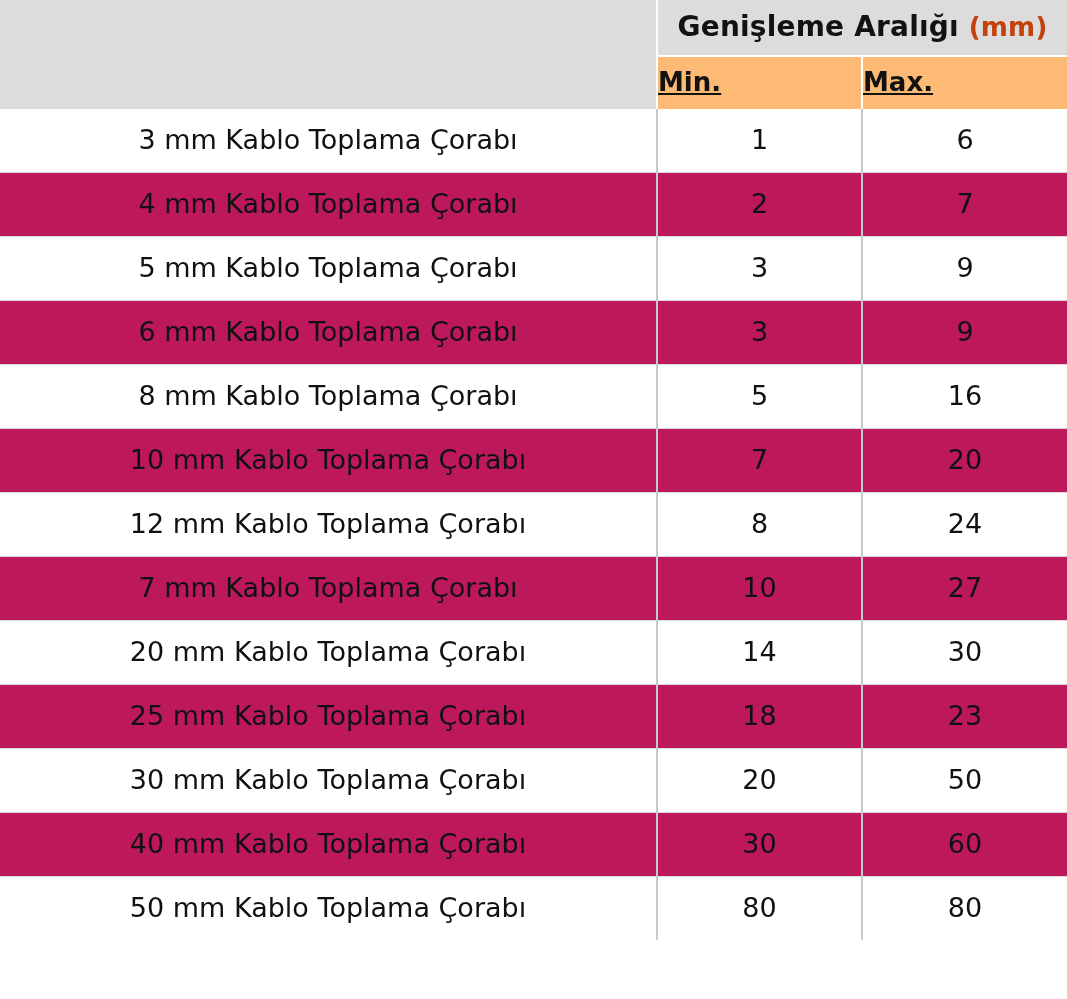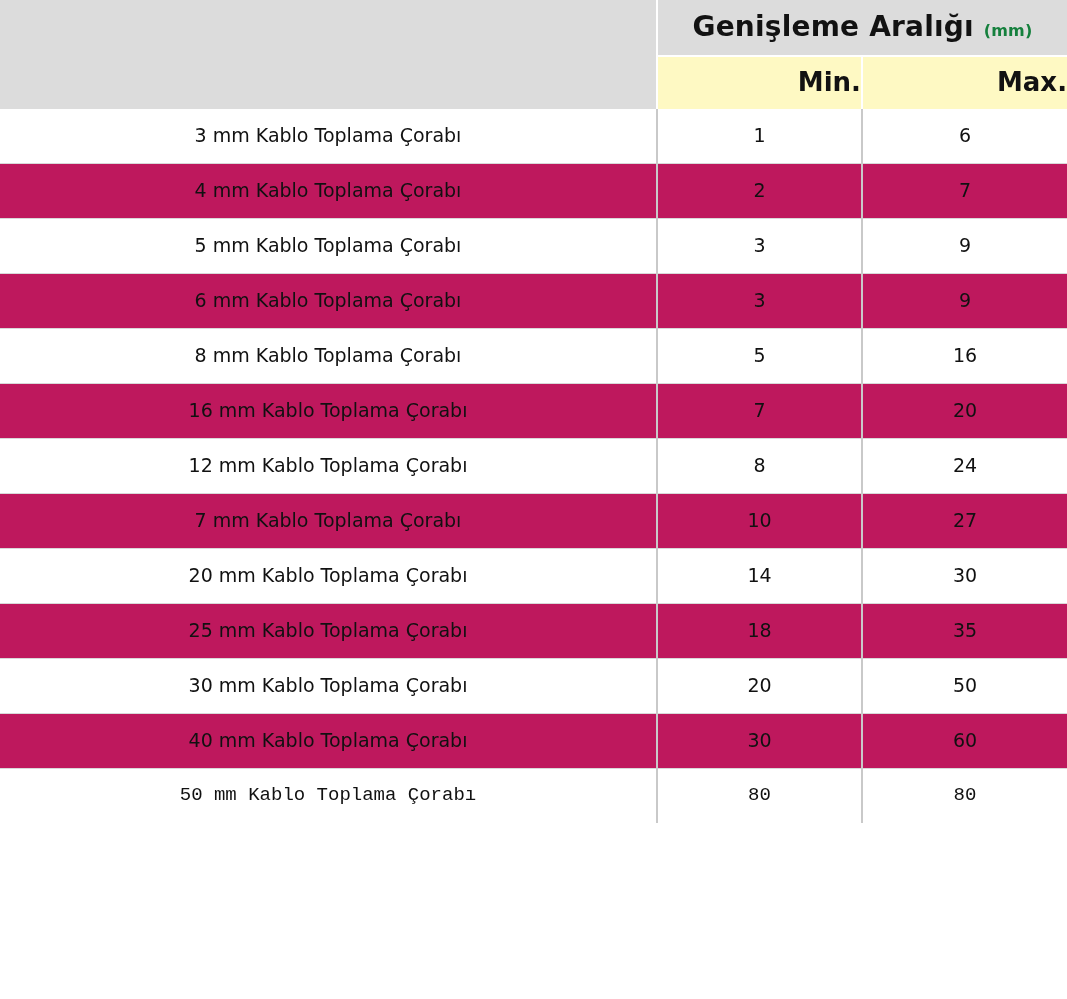--- a/index.html
+++ b/index.html
@@ -33,56 +33,57 @@
     background: #dcdcdc;
     text-align: center;
     font-weight: bold;
     font-size: 28px;
     letter-spacing: 0.2px;
     padding: 10px 0 12px 0;
     border-bottom: 2px solid #ffffff;
     color: #121212;
   }
   .hdr-group .unit {
-    font-size: 16px;
+    font-size: 26px;
     font-weight: bold;
-    color: #15803d;
+    color: #c2410c;
   }
   .hdr-sub {
-    background: #fef9c3;
-    text-align: right;
+    background: #fdba74;
+    text-align: left;
     font-weight: bold;
     font-size: 26px;
     padding: 10px 0 12px 0;
     color: #121212;
+    text-decoration: underline;
   }
   .hdr-sub.left-sep { border-right: 2px solid #ffffff; }
 
   
   tbody tr.row-odd  td { background: #ffffff; }
   tbody tr.row-even td { background: #be185d; }
 
   tbody td {
-    font-size: 19px;
+    font-size: 27px;
     padding: 15px 0 17px 0;
     border-bottom: 1px solid #d9d9d9;
   }
   tbody td.name {
     text-align: center;
     border-right: 2px solid #c9c9c9;
     color: #111111;
   }
   tbody td.num {
     text-align: center;
     color: #111111;
   }
   tbody td.num.min {
     border-right: 2px solid #c9c9c9;
   }
-  tbody tr:last-child td { border-bottom: 0; font-family: Liberation Mono, monospace; }
+  tbody tr:last-child td { border-bottom: 0; }
   .hdr-corner-cell { height: 60px; }
 </style>
 </head>
 <body>
 
 <table class="spec-table">
   <colgroup>
     <col class="c-name">
     <col class="c-min">
     <col class="c-max">
@@ -120,21 +121,21 @@
         <td class="name">6 mm Kablo Toplama Çorabı</td>
         <td class="num min">3</td>
         <td class="num max">9</td>
       </tr>
       <tr class="row-odd">
         <td class="name">8 mm Kablo Toplama Çorabı</td>
         <td class="num min">5</td>
         <td class="num max">16</td>
       </tr>
       <tr class="row-even">
-        <td class="name">16 mm Kablo Toplama Çorabı</td>
+        <td class="name">10 mm Kablo Toplama Çorabı</td>
         <td class="num min">7</td>
         <td class="num max">20</td>
       </tr>
       <tr class="row-odd">
         <td class="name">12 mm Kablo Toplama Çorabı</td>
         <td class="num min">8</td>
         <td class="num max">24</td>
       </tr>
       <tr class="row-even">
         <td class="name">7 mm Kablo Toplama Çorabı</td>
@@ -142,21 +143,21 @@
         <td class="num max">27</td>
       </tr>
       <tr class="row-odd">
         <td class="name">20 mm Kablo Toplama Çorabı</td>
         <td class="num min">14</td>
         <td class="num max">30</td>
       </tr>
       <tr class="row-even">
         <td class="name">25 mm Kablo Toplama Çorabı</td>
         <td class="num min">18</td>
-        <td class="num max">35</td>
+        <td class="num max">23</td>
       </tr>
       <tr class="row-odd">
         <td class="name">30 mm Kablo Toplama Çorabı</td>
         <td class="num min">20</td>
         <td class="num max">50</td>
       </tr>
       <tr class="row-even">
         <td class="name">40 mm Kablo Toplama Çorabı</td>
         <td class="num min">30</td>
         <td class="num max">60</td>

